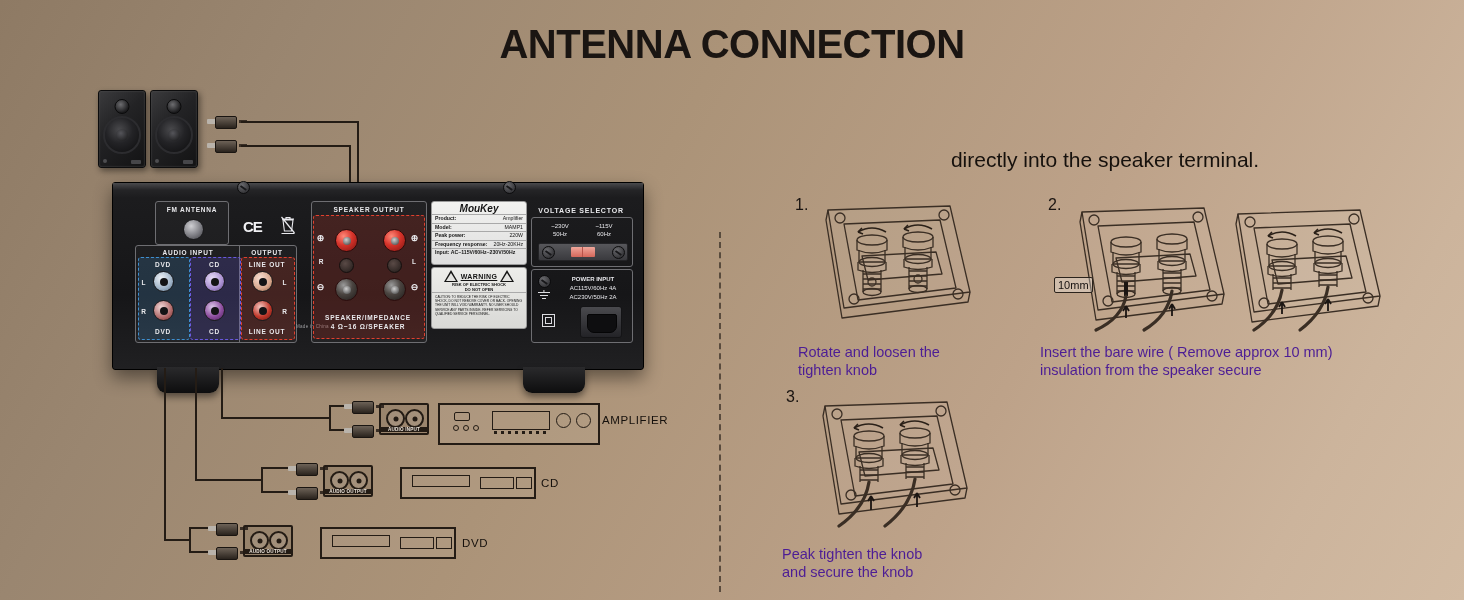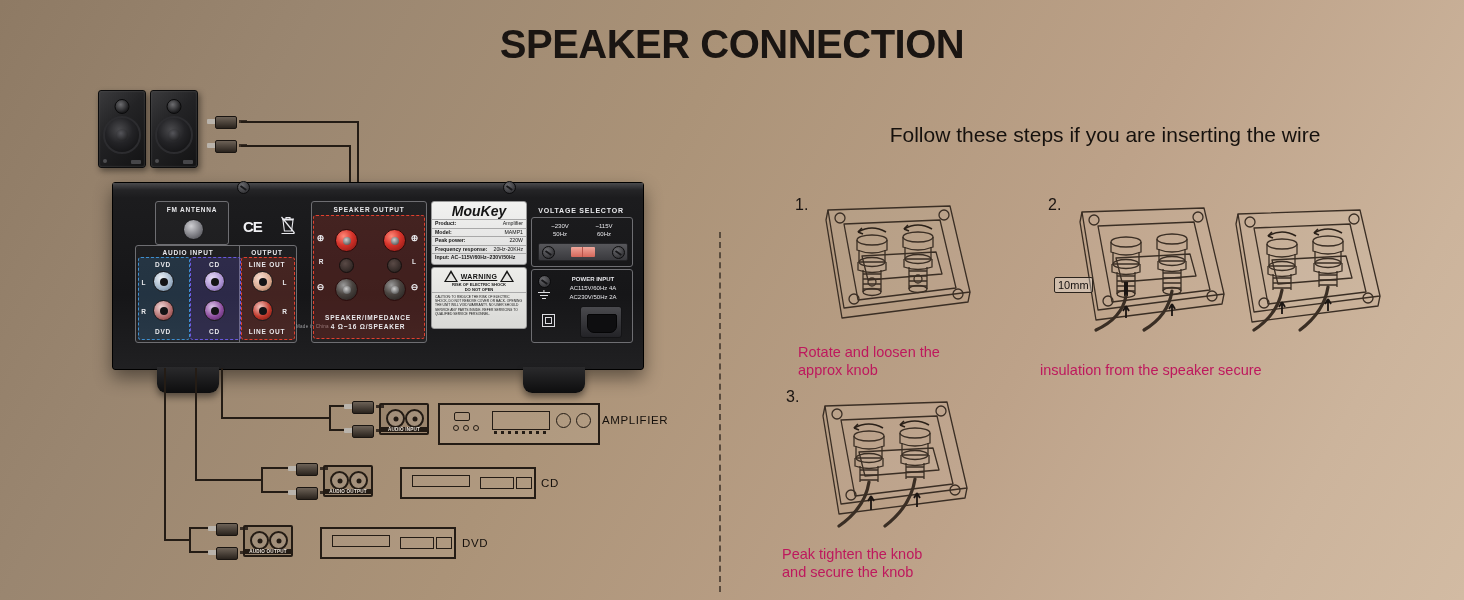--- a/index.html
+++ b/index.html
@@ -97,21 +97,21 @@
   .bpost:after{content:"";position:absolute;left:50%;top:50%;transform:translate(-50%,-50%);
     width:8px;height:8px;border-radius:50%;background:radial-gradient(circle at 40% 35%,#cfcfcf,#3a3a3a);}
   .smallhole{position:absolute;width:13px;height:13px;border-radius:50%;
     background:radial-gradient(circle at 40% 35%,#5a4a46,#211a18);border:1px solid #140f0e;}
 
   
   #speclabel{
     position:absolute;background:linear-gradient(180deg,#f2f2f0,#dedede);
     border:1px solid #9a9a9a;border-radius:3px;color:#141414;overflow:hidden;
   }
-  #speclabel .brandrow{text-align:center;font-size:14px;font-style:italic;font-weight:bold;padding:1px 0 0;}
+  #speclabel .brandrow{text-align:center;font-size:10px;font-style:italic;font-weight:bold;padding:1px 0 0;}
   #speclabel .row{display:flex;justify-content:space-between;font-size:5.2px;
     padding:0 3px;border-top:.7px solid #a9a9a9;line-height:7.6px;white-space:nowrap;}
   #speclabel .row .k{font-weight:bold;}
   #speclabel .full{font-size:5.2px;padding:0 3px;border-top:.7px solid #a9a9a9;line-height:7.6px;
     white-space:nowrap;font-weight:bold;}
 
   #warnbox{position:absolute;background:linear-gradient(180deg,#ededea,#d9d9d6);
     border:1px solid #9a9a9a;border-radius:3px;color:#111;overflow:hidden;}
   #warnbox .wtop{display:flex;align-items:center;justify-content:center;gap:3px;padding:2px 2px 0;}
   #warnbox .wmid{text-align:center;font-size:4.1px;font-weight:bold;line-height:5px;}
@@ -155,28 +155,28 @@
   .cjack:after{content:"";position:absolute;left:50%;top:50%;transform:translate(-50%,-50%);
     width:5px;height:5px;border-radius:50%;background:#231b14;}
   .dev{position:absolute;border:2px solid #241c15;background:rgba(255,255,255,.06);}
 
   
   #intro{
     position:absolute;left:840px;top:122px;width:530px;text-align:center;
     font-size:21px;line-height:25px;color:#16110d;
   }
   .stepnum{position:absolute;font-size:16px;color:#1a1411;}
-  .stepcap{position:absolute;font-size:14.5px;line-height:18px;color:#be185d;}
+  .stepcap{position:absolute;font-size:14.5px;line-height:18px;color:#4c1d95;}
   .mmlabel{position:absolute;font-size:11px;color:#161110;background:rgba(255,255,255,.30);
     border:1.6px solid #2b231c;border-radius:2px;padding:1px 3px;line-height:12px;}
 </style>
 </head>
 <body>
 
-<div class="abs" id="title">SPEAKER CONNECTION</div>
+<div class="abs" id="title">ANTENNA CONNECTION</div>
 
 <div class="abs" id="divider"></div>
 
 <div class="abs" style="left:98px;top:90px;">
   <div class="spk">
     <div class="tw"></div>
     <div class="wf"></div>
     <div class="led"></div>
     <div class="brand"></div>
   </div>
@@ -422,21 +422,22 @@
   <div class="lbl">AUDIO OUTPUT</div>
 </div>
 <div class="dev" style="left:320px;top:527px;width:132px;height:28px;border-width:2px;">
   <div class="abs" style="left:10px;top:6px;width:56px;height:10px;border:1.6px solid #241c15;"></div>
   <div class="abs" style="left:78px;top:8px;width:32px;height:10px;border:1.6px solid #241c15;"></div>
   <div class="abs" style="left:114px;top:8px;width:14px;height:10px;border:1.6px solid #241c15;"></div>
 </div>
 <div class="devlabel" style="left:462px;top:537px;">DVD</div>
 
 <div id="intro">
-  <span>Follow these steps if you are inserting the wire</span><br>
+  <br>
+  <span>directly into the speaker terminal.</span>
 </div>
 
 <div class="stepnum" style="left:795px;top:196px;">1.</div>
 <svg class="abs" style="left:800px;top:196px;" width="180" height="140" viewBox="0 0 180 140">
   <g fill="none" stroke="#3a2e24" stroke-width="1.3" stroke-linejoin="round">
     <path d="M28,14 L150,10 L170,96 L44,112 Z" fill="rgba(255,255,255,0.05)"></path>
     <path d="M28,14 L26,24 L42,122 L168,106 L170,96"></path>
     <path d="M44,28 L140,24 L156,92 L58,104 Z"></path>
     <circle cx="40" cy="22" r="5"></circle>
       <circle cx="144" cy="19" r="5"></circle>
@@ -472,21 +473,21 @@
     <ellipse cx="118" cy="93" rx="9" ry="3.5"></ellipse>
     <circle cx="118" cy="83" r="4"></circle>
   </g>
   <g fill="none" stroke="#2a2018" stroke-width="1.6">
     <path d="M104,33 Q118,25 132,33"></path>
     <path d="M104,33 l4,-4 M104,33 l5,2"></path>
   </g>
 </svg>
 <div class="stepcap" style="left:798px;top:343px;width:230px;">
   <span>Rotate and loosen the</span><br>
-  <span>approx knob</span>
+  <span>tighten knob</span>
 </div>
 
 <div class="stepnum" style="left:1048px;top:196px;">2.</div>
 <svg class="abs" style="left:1052px;top:196px;" width="185" height="145" viewBox="0 0 185 145">
   <g fill="none" stroke="#3a2e24" stroke-width="1.3" stroke-linejoin="round">
     <path d="M30,16 L152,12 L172,98 L46,114 Z" fill="rgba(255,255,255,0.05)"></path>
     <path d="M30,16 L28,26 L44,124 L170,108 L172,98"></path>
     <path d="M46,30 L142,26 L158,94 L60,106 Z"></path>
     <circle cx="42" cy="24" r="5"></circle>
       <circle cx="146" cy="21" r="5"></circle>
@@ -560,21 +561,21 @@
     <path d="M107,77 h18 M107,82 h18 M107,87 h18"></path>
   </g>
   <g fill="none" stroke="#2a2018" stroke-width="1.6">
     <path d="M102,35 Q116,27 130,35"></path>
       <path d="M102,35 l4,-4 M102,35 l5,2"></path>
   </g>
   <path d="M116,89 Q112,114 88,132" stroke="#3a2e24" stroke-width="3.2" fill="none" stroke-linecap="round"></path>
   <path d="M116,103 L116,113 M116,101 l-3,5 M116,101 l3,5" stroke="#1b1512" stroke-width="1.8" fill="none"></path>
 </svg>
 <div class="stepcap" style="left:1040px;top:343px;width:420px;">
-  <br>
+  <span>Insert the bare wire ( Remove approx 10 mm)</span><br>
   <span>insulation from the speaker secure</span>
 </div>
 
 <div class="stepnum" style="left:786px;top:388px;">3.</div>
 <svg class="abs" style="left:795px;top:390px;" width="185" height="145" viewBox="0 0 185 145">
   <g fill="none" stroke="#3a2e24" stroke-width="1.3" stroke-linejoin="round">
     <path d="M30,16 L152,12 L172,98 L46,114 Z" fill="rgba(255,255,255,0.05)"></path>
     <path d="M30,16 L28,26 L44,124 L170,108 L172,98"></path>
     <path d="M46,30 L142,26 L158,94 L60,106 Z"></path>
     <circle cx="42" cy="24" r="5"></circle>

